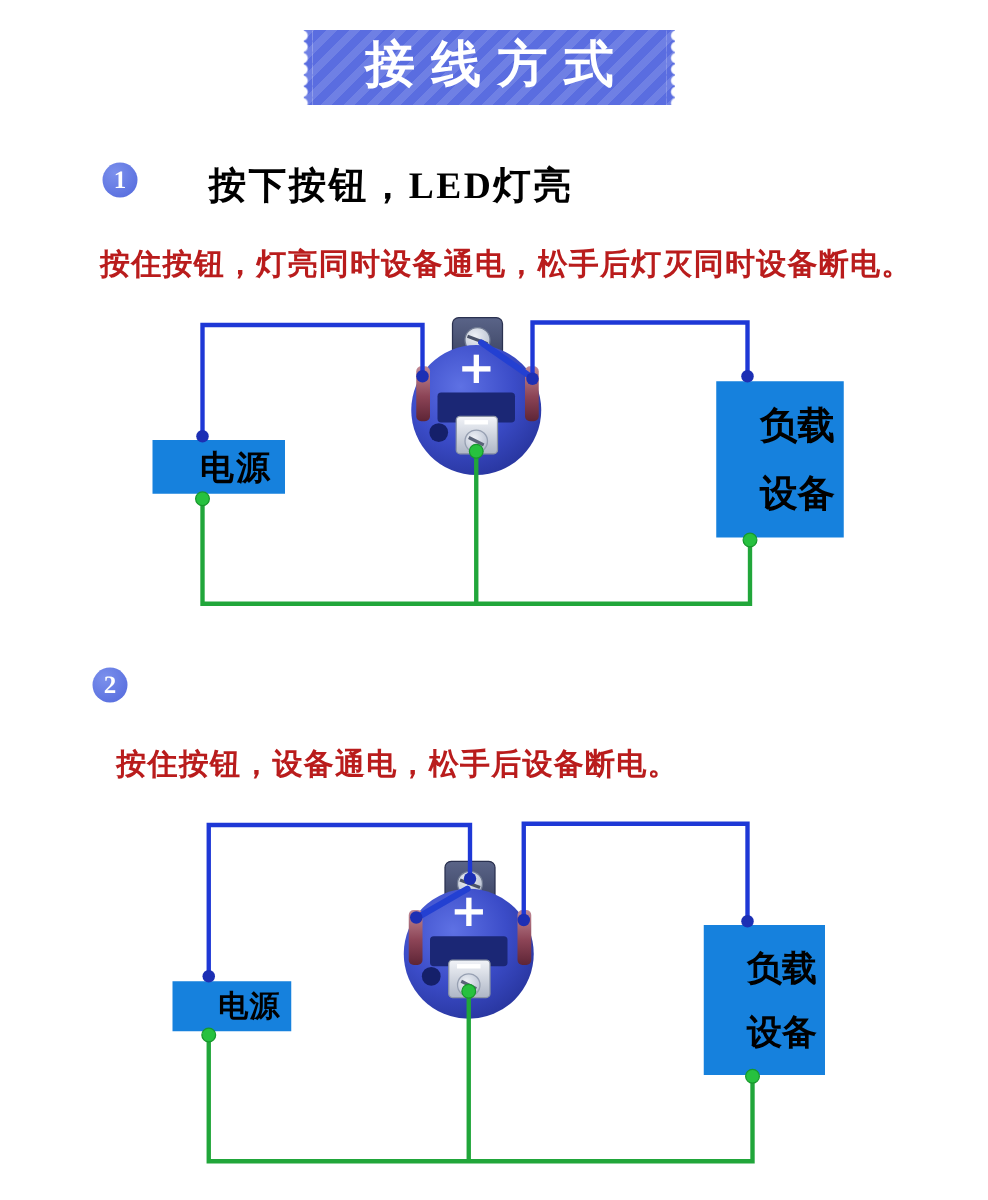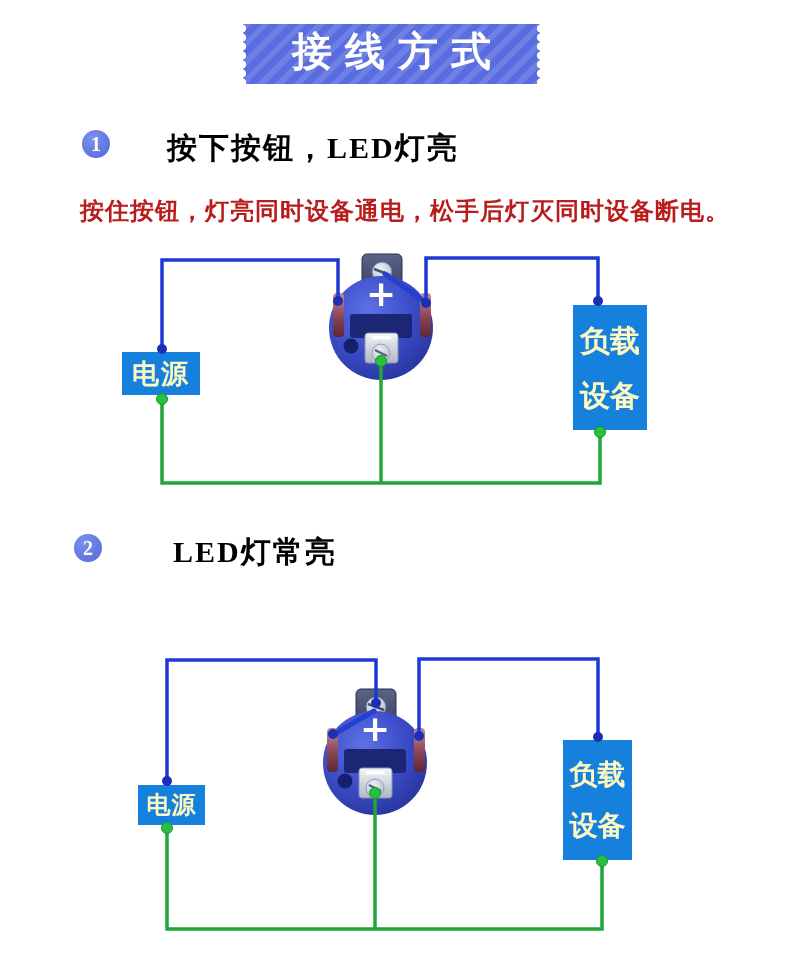--- a/index.html
+++ b/index.html
@@ -27,23 +27,23 @@
   #badge1{left:82px;top:130px;}
   #badge2{left:74px;top:534px;}
   .heading{position:absolute;font-size:30px;font-weight:bold;color:#000;letter-spacing:2px;white-space:nowrap;margin-left:27px;}
   #heading1{left:140px;top:128px;}
   #heading2{left:146px;top:532px;}
   .desc{position:absolute;font-size:24px;font-weight:bold;color:#b91c1c;letter-spacing:1px;white-space:nowrap;}
   #desc1{left:80px;top:195px;}
   #desc2{left:93px;top:595px;}
 
   
-  .device-box{position:absolute;background:#1681dd;color:#fef9c3;z-index:1;
+  .device-box{position:absolute;background:#1681dd;color:#000000;z-index:1;
               display:flex;align-items:center;justify-content:center;
-              font-family:"Liberation Sans","DejaVu Sans",sans-serif;font-weight:bold;}
+              font-family:"Liberation Sans","DejaVu Sans",sans-serif;font-weight:bold;padding-left:28px;}
   #power1{left:122px;top:352px;width:78px;height:43px;font-size:27px;letter-spacing:2px;}
   #load1{left:573px;top:305px;width:74px;height:125px;font-size:30px;flex-direction:column;line-height:55px;}
   #power2{left:138px;top:785px;width:67px;height:40px;font-size:24px;letter-spacing:1px;}
   #load2{left:563px;top:740px;width:69px;height:120px;font-size:28px;flex-direction:column;line-height:51px;}
 
   
   svg.wiring{position:absolute;left:0;z-index:2;pointer-events:none;}
   #svg1{top:240px;width:790px;height:250px;}
   #svg2{top:650px;width:790px;height:290px;}
   .wire-b{fill:none;stroke:#1e38d6;stroke-width:3.5;}
@@ -131,21 +131,21 @@
     <circle class="dot-b" cx="162" cy="349" r="5"></circle>
     <circle class="dot-b" cx="338" cy="301" r="5"></circle>
     <circle class="dot-b" cx="426" cy="303" r="5"></circle>
     <circle class="dot-b" cx="598" cy="301" r="5"></circle>
     <circle class="dot-g" cx="162" cy="399" r="5.5"></circle>
     <circle class="dot-g" cx="381" cy="361" r="5.5"></circle>
     <circle class="dot-g" cx="600" cy="432" r="5.5"></circle>
   </svg>
 
   <div class="badge" id="badge2">2</div>
-  <div class="heading" id="heading2">LED灯常亮</div>
+  <div class="desc" id="desc2">按住按钮，设备通电，松手后设备断电。</div>
 
   <div class="device-box" id="power2">
     <span>电源</span>
   </div>
   <div class="device-box" id="load2">
     <span>负载</span>
     <span>设备</span>
   </div>
 
   <svg id="svg2" class="wiring" viewBox="0 650 790 290">

